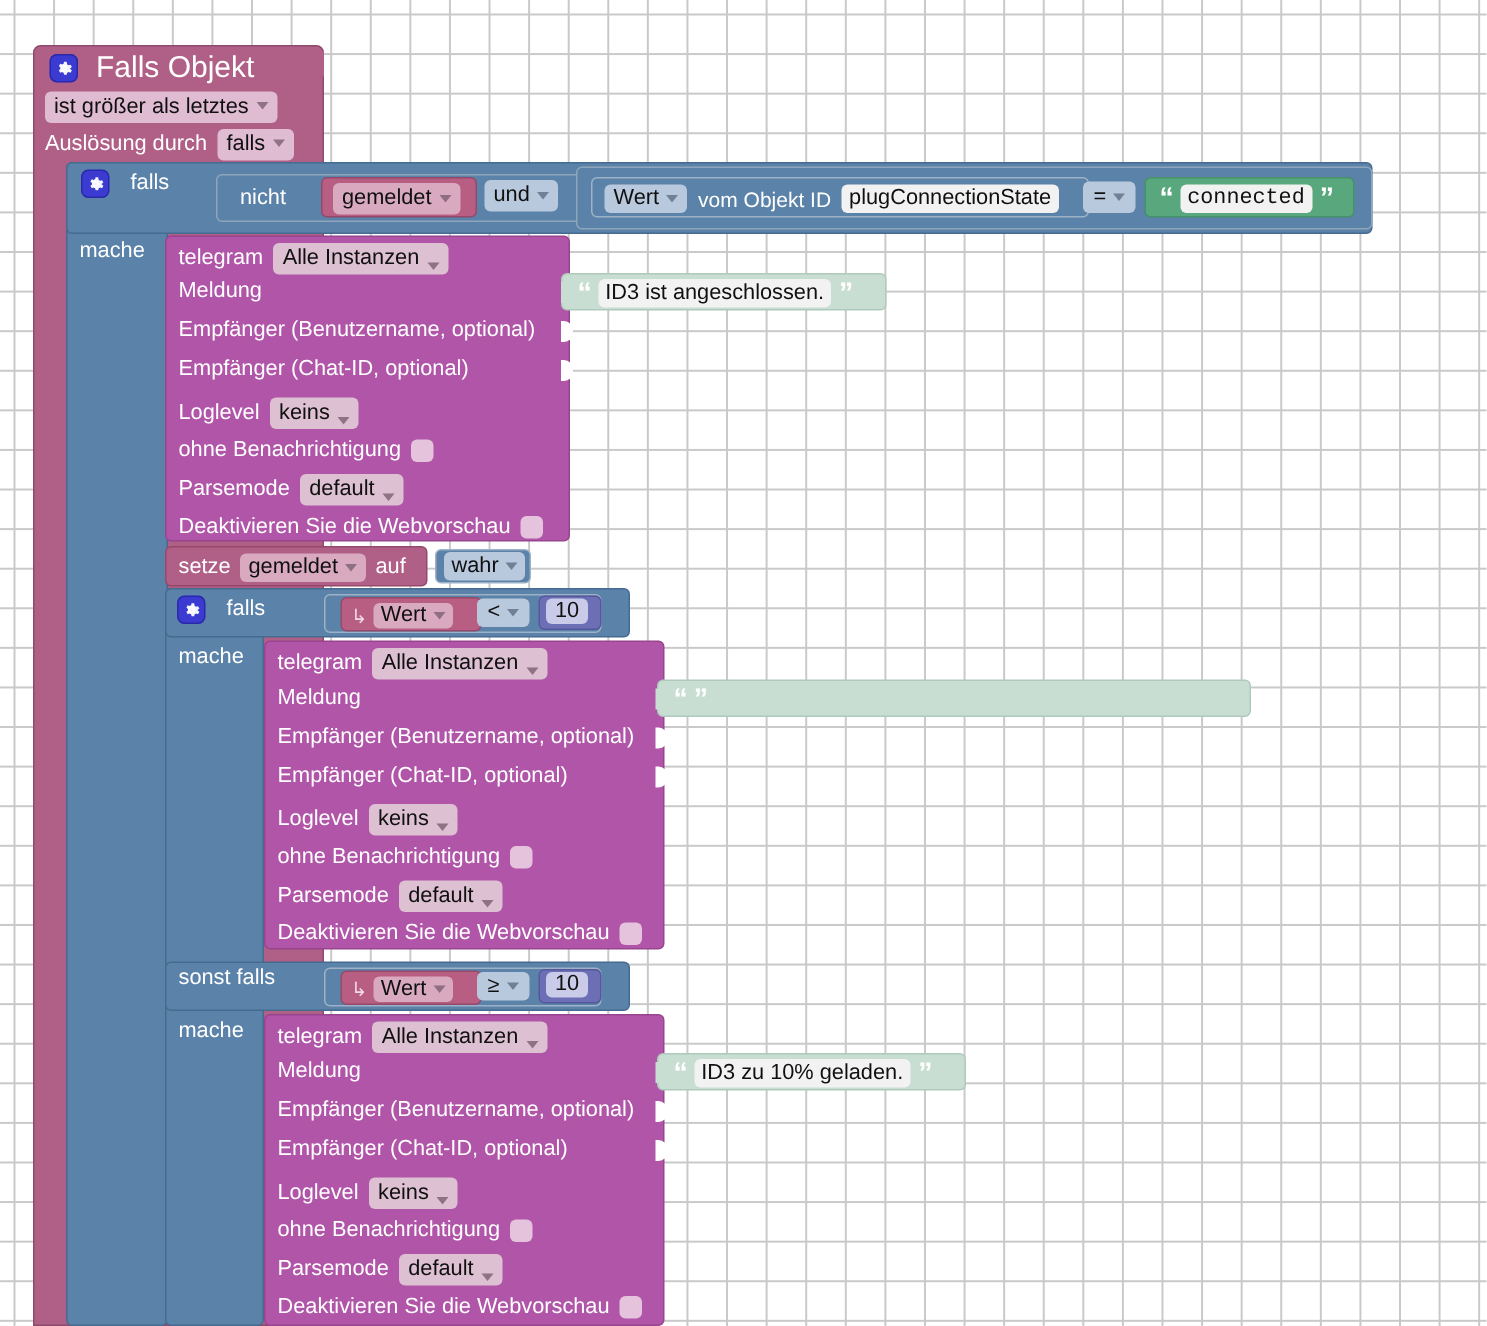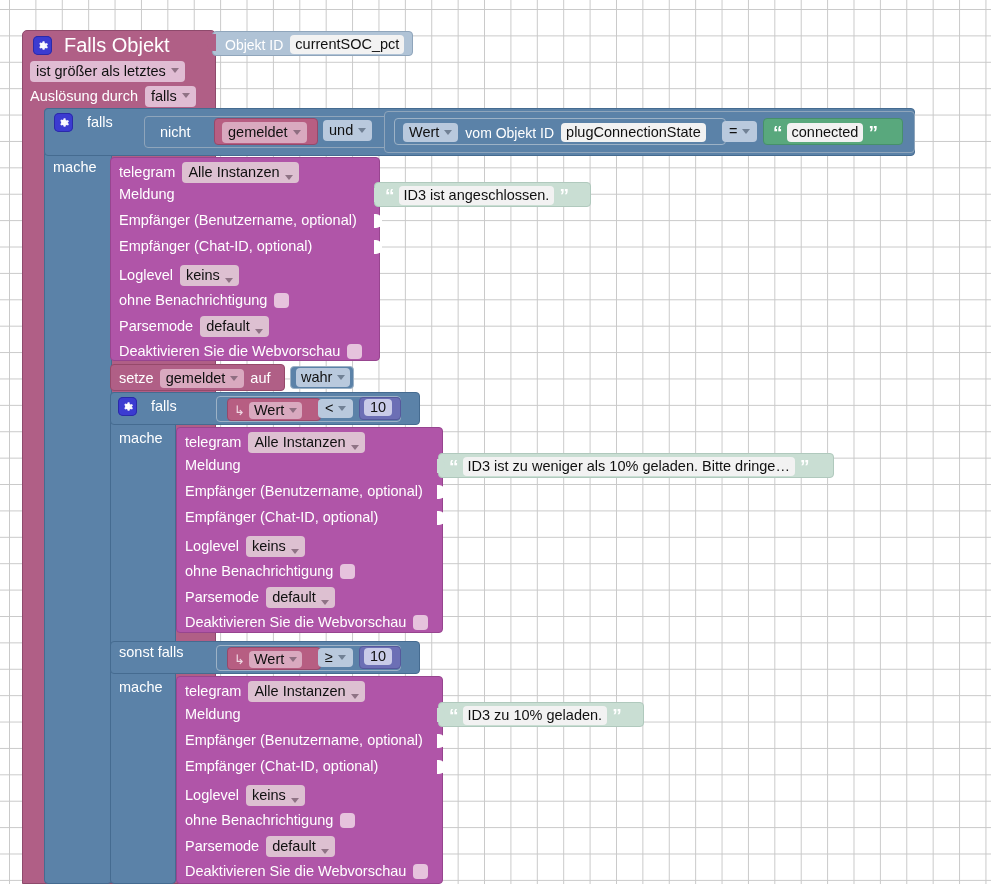--- a/index.html
+++ b/index.html
@@ -90,28 +90,20 @@
   </div>
 
   <div class="row" style="left:30px;top:85px;height:22px;">
     <span class="lbl">Auslösung durch</span>
     <span class="field field-mauve" style="margin-left:7px;">
       <span>falls</span>
       <i class="caret"></i>
     </span>
   </div>
 
-  <div class="blk" style="left:212px;top:31px;width:201px;height:25px;background:#b0c3d6;border:1px solid #8fa5bb;">
-    <div class="row" style="left:12px;top:3px;height:19px;">
-      <span class="lbl" style="font-size:14px;">Objekt ID</span>
-      <span class="field field-white" style="margin-left:7px;padding:1px 5px 2px;">
-        <span>currentSOC_pct</span>
-      </span>
-    </div>
-  </div>
   <div class="tab-left" style="left:207px;top:34px;background:#b05f86;width:9px;height:17px;border-radius:6px 0 0 6px;"></div>
 
   <div class="blk" style="left:44px;top:108px;width:68px;height:776px;background:#5b82a8;border:1px solid #456b90;"></div>
   <div class="blk" style="left:44px;top:108px;width:871px;height:48px;background:#5b82a8;border:1px solid #456b90;"></div>
 
   <div class="row" style="left:54px;top:111px;height:22px;">
     <span class="gear">
       <svg width="13" height="13" viewBox="0 0 24 24">
           <path fill="#ffffff" d="M12 8a4 4 0 100 8 4 4 0 000-8zm0 6a2 2 0 110-4 2 2 0 010 4z"></path>
           <path fill="#ffffff" d="M20 12l2-1.6-1.6-2.8-2.4.8a6.9 6.9 0 00-1.8-1L15.6 4h-3.2l-.6 2.4a6.9 6.9 0 00-1.8 1l-2.4-.8L6 9.4 8 11a7.6 7.6 0 000 2L6 14.6l1.6 2.8 2.4-.8c.55.42 1.15.76 1.8 1l.6 2.4h3.2l.6-2.4c.65-.24 1.25-.58 1.8-1l2.4.8 1.6-2.8L20 13z" opacity=".95"></path>
@@ -148,21 +140,21 @@
       </span>
     </div>
   </div>
   <span class="field field-blue" style="position:absolute;left:722px;top:121px;padding:2px 7px 3px;">
     <span>=</span>
     <i class="caret"></i>
   </span>
   <div class="blk" style="left:763px;top:118px;width:140px;height:27px;background:#59a87d;border:1px solid #46906a;">
     <div class="row" style="left:9px;top:2px;height:23px;">
       <span class="q">“</span>
-      <span class="field field-white" style="margin-left:5px;padding:1px 5px 2px;">
+      <span class="field field-white" style="margin-left:5px;padding:1px 5px 2px;font-family:Liberation Mono, monospace;">
         <span>connected</span>
       </span>
       <span class="q" style="margin-left:5px;">”</span>
     </div>
   </div>
 
   <span class="lbl" style="position:absolute;left:53px;top:160px;">mache</span>
 
   <div class="blk" style="left:110px;top:157px;width:270px;height:204px;background:#b055a8;border:1px solid #97458f;"></div>
   <div class="row" style="left:119px;top:161px;height:22px;">
@@ -289,23 +281,20 @@
     </span>
   </div>
   <div class="row" style="left:185px;top:612px;height:20px;">
     <span class="lbl">Deaktivieren Sie die Webvorschau</span>
     <span class="cbx" style="margin-left:7px;"></span>
   </div>
 
   <div class="blk" style="left:438px;top:453px;width:396px;height:25px;background:#c9ded3;border:1px solid #b0c9bd;">
     <div class="row" style="left:10px;top:1px;height:23px;">
       <span class="q" style="color:#ffffff;">“</span>
-      <span class="field field-white" style="margin-left:5px;padding:1px 5px 2px;">
-        <span>ID3 ist zu weniger als 10% geladen. Bitte dringe…</span>
-      </span>
       <span class="q" style="margin-left:5px;color:#ffffff;">”</span>
     </div>
   </div>
 
   <div class="blk" style="left:110px;top:641px;width:310px;height:33px;background:#5b82a8;border:1px solid #456b90;"></div>
   <span class="lbl" style="position:absolute;left:119px;top:645px;text-align:center;">sonst falls</span>
 
   <div class="blk" style="left:216px;top:645px;width:185px;height:26px;background:#5b82a8;border:1px solid #9db2c6;"></div>
   <div class="blk" style="left:227px;top:647px;width:94px;height:23px;background:#b75e82;border:1px solid #95496a;">
     <div class="row" style="left:6px;top:1px;height:21px;">

